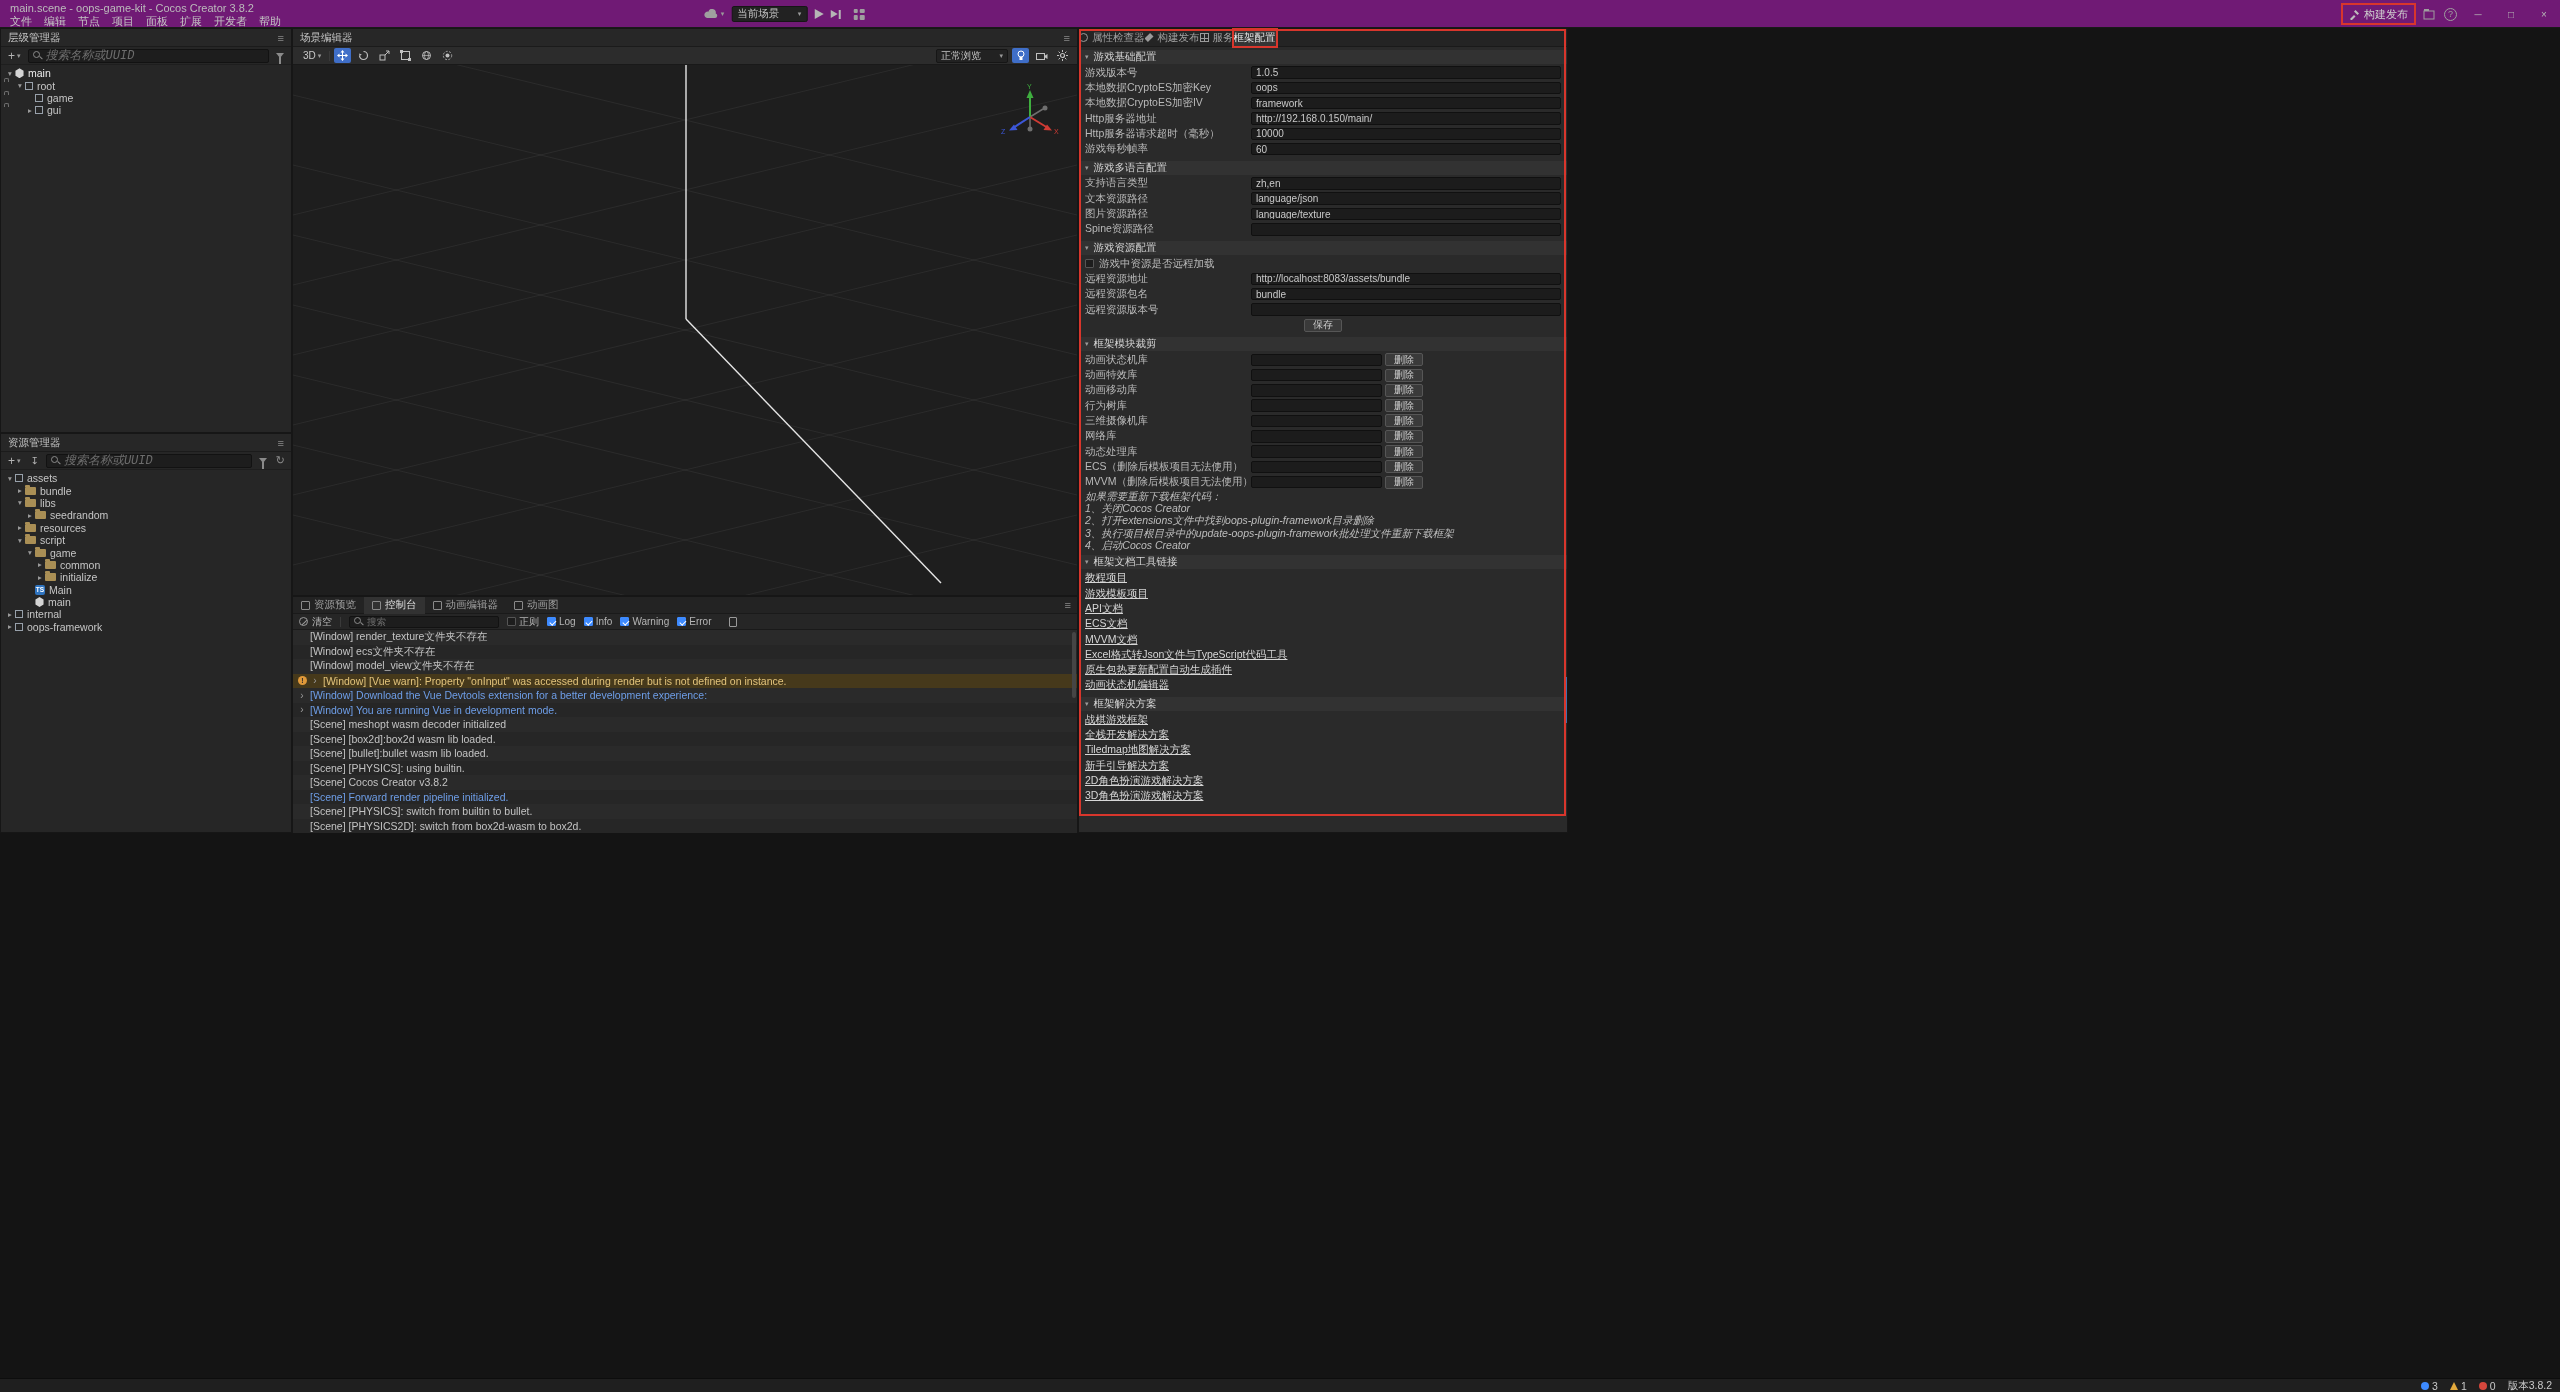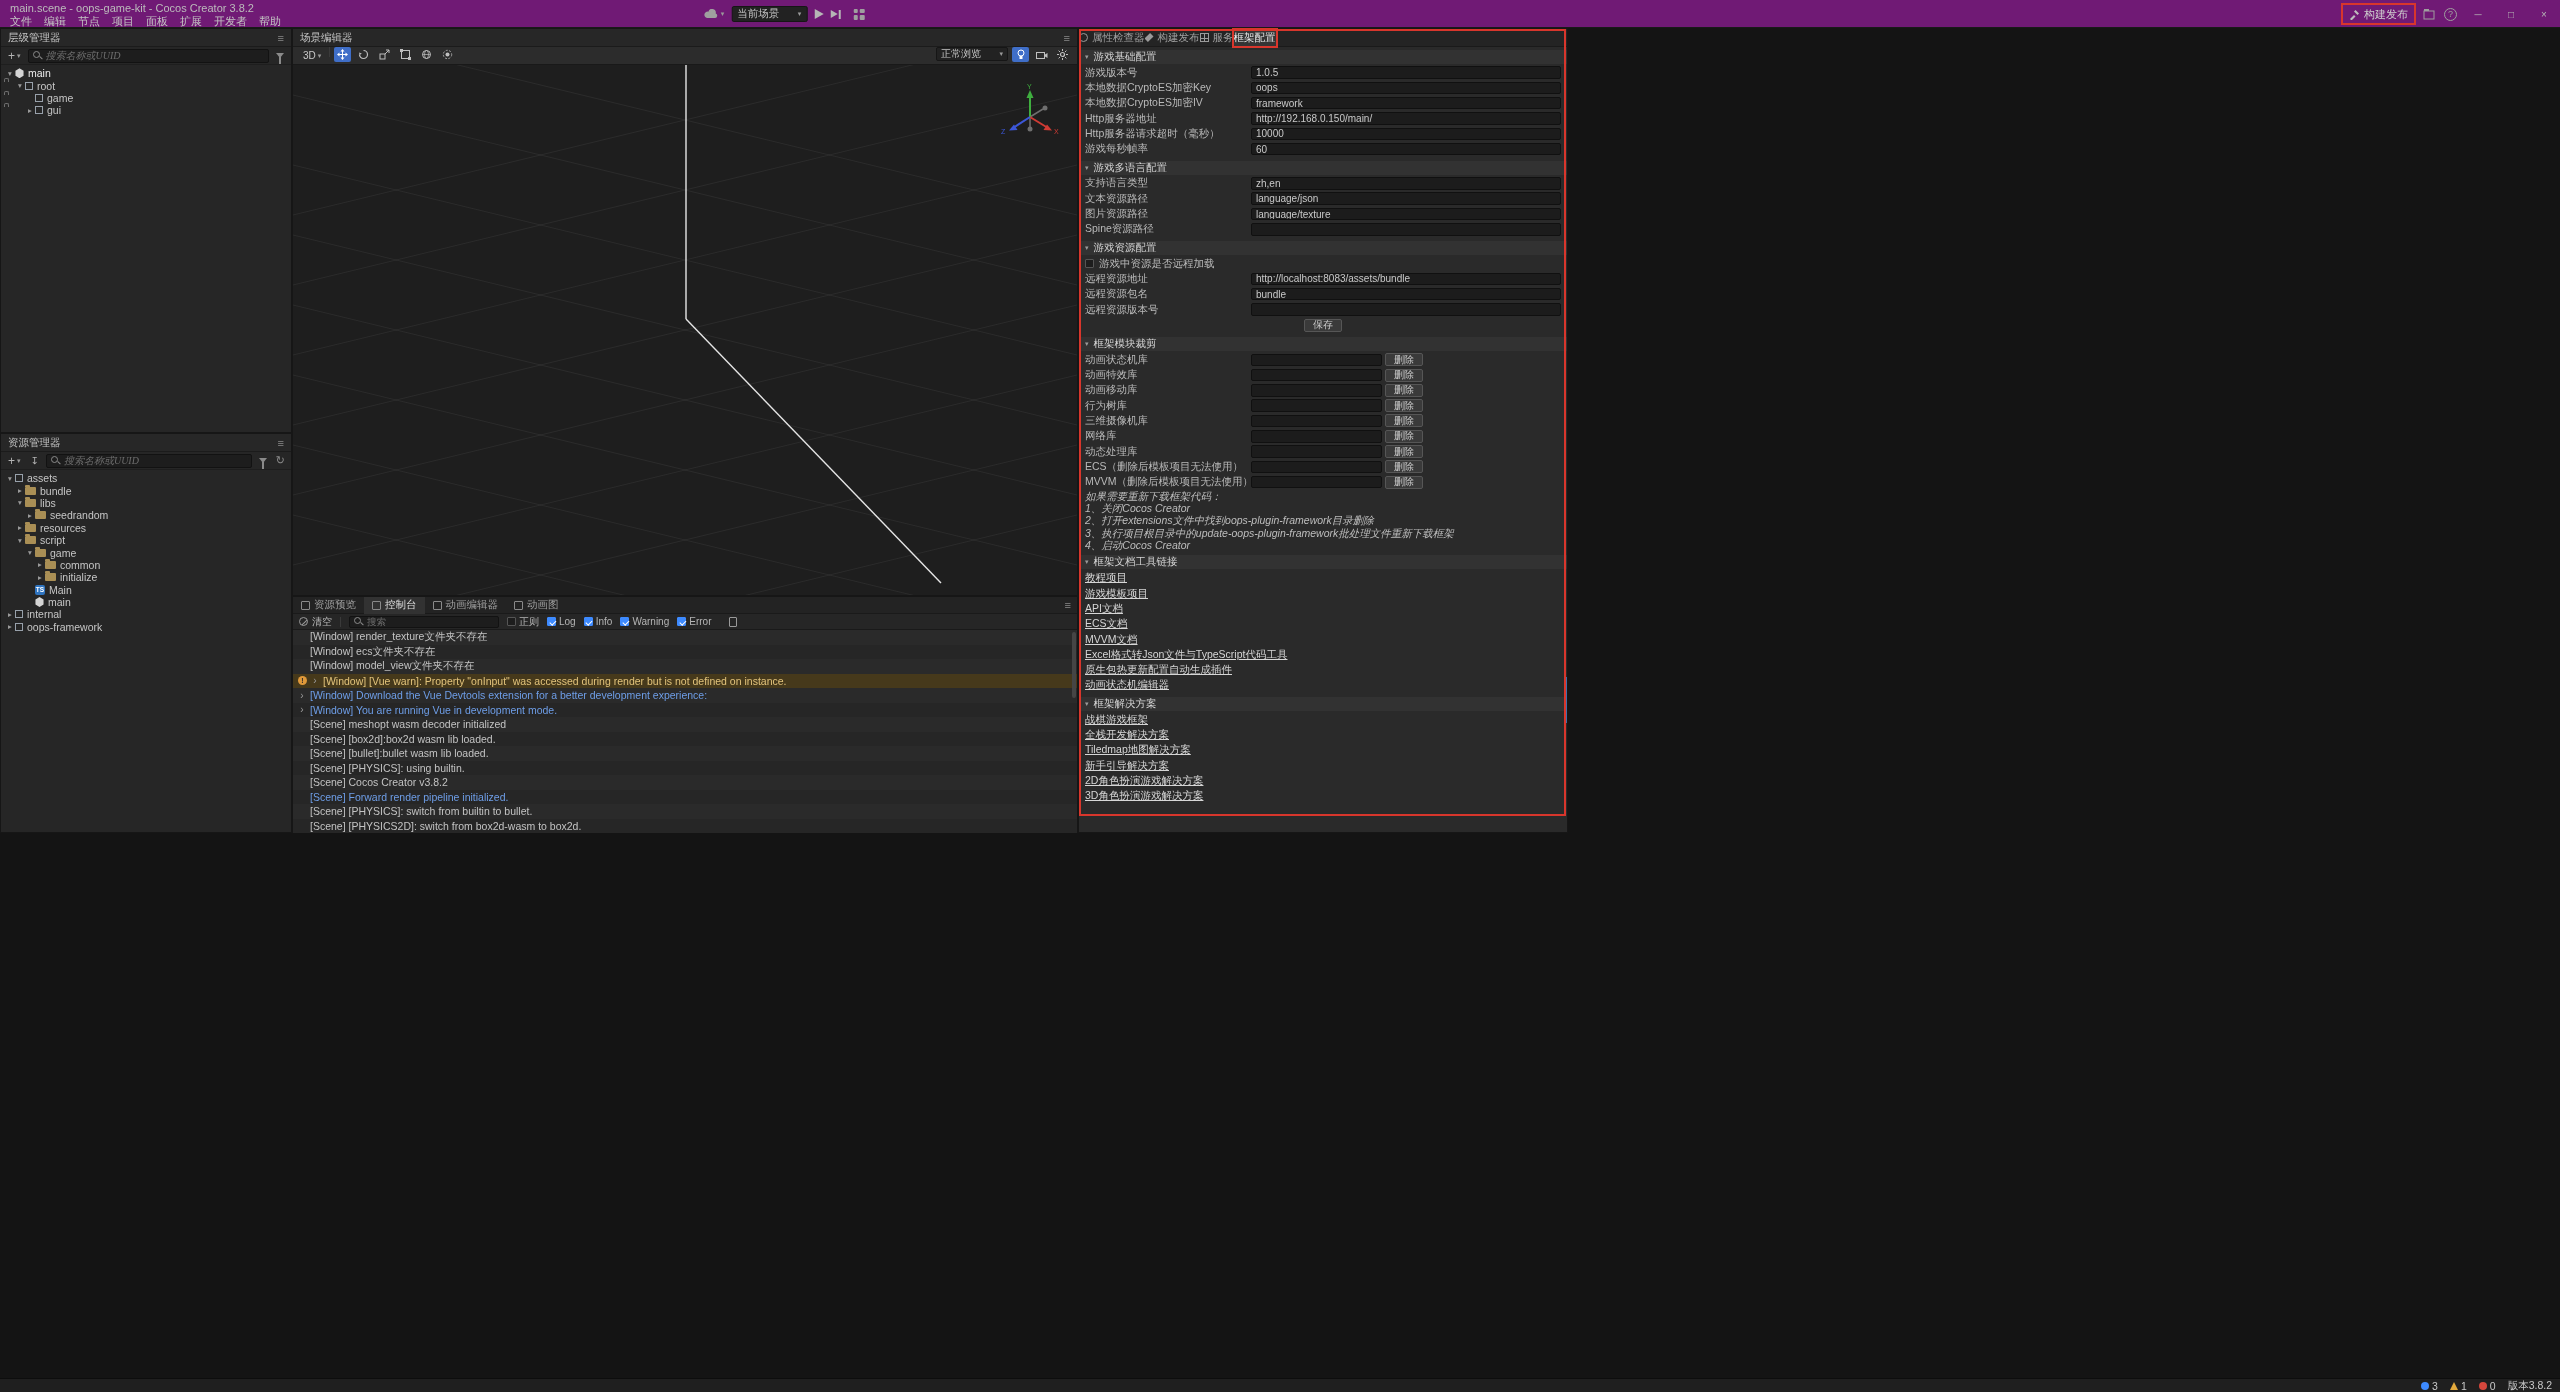--- a/index.html
+++ b/index.html
@@ -38,21 +38,21 @@
   .panel-header { height:18px; background:#272727; border-bottom:1px solid #1b1b1b; display:flex;
                   align-items:center; padding:0 7px; }
   .panel-title { font-size:10.5px; color:#c2c2c2; }
   .hamburger { margin-left:auto; color:#8a8a8a; font-size:11px; }
   .search-bar { height:18px; display:flex; align-items:center; gap:4px; padding:0 4px;
                 border-bottom:1px solid #1e1e1e; background:#262626; }
   .plus-btn { display:flex; align-items:center; gap:2px; color:#b5b5b5; padding:0 3px; font-size:12px; }
   .search-box { flex:1; height:14px; background:#1d1d1d; border:1px solid #121212; border-radius:2px;
                 display:flex; align-items:center; padding:0 4px; gap:4px; }
   .search-box input { flex:1; background:transparent; border:none; outline:none; color:#9a9a9a;
-                      font-size:10px; font-style:italic; font-family:Liberation Serif, serif; min-width:0; }
+                      font-size:12px; font-style:italic; font-family:Liberation Mono, monospace; min-width:0; }
   .search-box input::placeholder { color:#6d6d6d; font-style:italic; }
   .mag { position:relative; width:9px; height:9px; flex:none; }
   .mag::before { content:""; position:absolute; left:0; top:0; width:5px; height:5px; border:1px solid #8a8a8a; border-radius:50%; }
   .mag::after { content:""; position:absolute; left:6px; top:6px; width:3.5px; height:1.2px; background:#8a8a8a; transform:rotate(45deg); }
   .funnel { width:0; height:0; border-left:4px solid transparent; border-right:4px solid transparent;
             border-top:5px solid #8a8a8a; position:relative; margin:0 3px; }
   .funnel::after { content:""; position:absolute; left:-1px; top:-1px; width:2px; height:7px; background:#8a8a8a; }
   .ref { color:#8a8a8a; font-size:11px; padding:0 2px; }
 
   
@@ -69,21 +69,21 @@
          clip-path:polygon(50% 0,95% 25%,95% 75%,50% 100%,5% 75%,5% 25%); }
   .cube { width:8px; height:8px; border:1px solid #98a1ab; margin-right:4px; flex:none; }
   .folder { width:11px; height:8px; background:#aa8f55; border-radius:1px; position:relative; margin-right:4px; flex:none; }
   .folder::before { content:""; position:absolute; left:0; top:-2px; width:5px; height:2px; background:#aa8f55; border-radius:1px 1px 0 0; }
   .tsbadge { width:10px; height:10px; background:#2f74c0; color:#fff; font-size:6.5px; font-weight:bold;
              display:flex; align-items:center; justify-content:center; border-radius:2px; margin-right:4px; flex:none; }
 
   
   #scene { left:292px; top:28px; width:786px; height:568px; background:#1f1f1f; }
   .scene-toolbar { height:18px; background:#2c2c2c; border-bottom:1px solid #191919; display:flex;
-                   gap:4px; padding:0 6px; }
+                   align-items:center; gap:4px; padding:0 6px; }
   .tool-btn { width:17px; height:15px; display:flex; align-items:center; justify-content:center; border-radius:2px; }
   .tool-btn.active { background:#3f6ec8; }
   .mode3d { color:#c9c9c9; font-size:10px; display:flex; align-items:center; gap:2px; padding:0 4px; }
   .view-select { margin-left:auto; display:flex; align-items:center; justify-content:space-between; width:72px;
                  height:14px; background:#222; border:1px solid #161616; border-radius:2px; padding:0 4px;
                  color:#c3c3c3; font-size:10px; }
   .viewport { position:relative; width:100%; height:530px; overflow:hidden; background:#1e1e1e; }
   .gizmo { position:absolute; right:16px; top:18px; }
 
   

